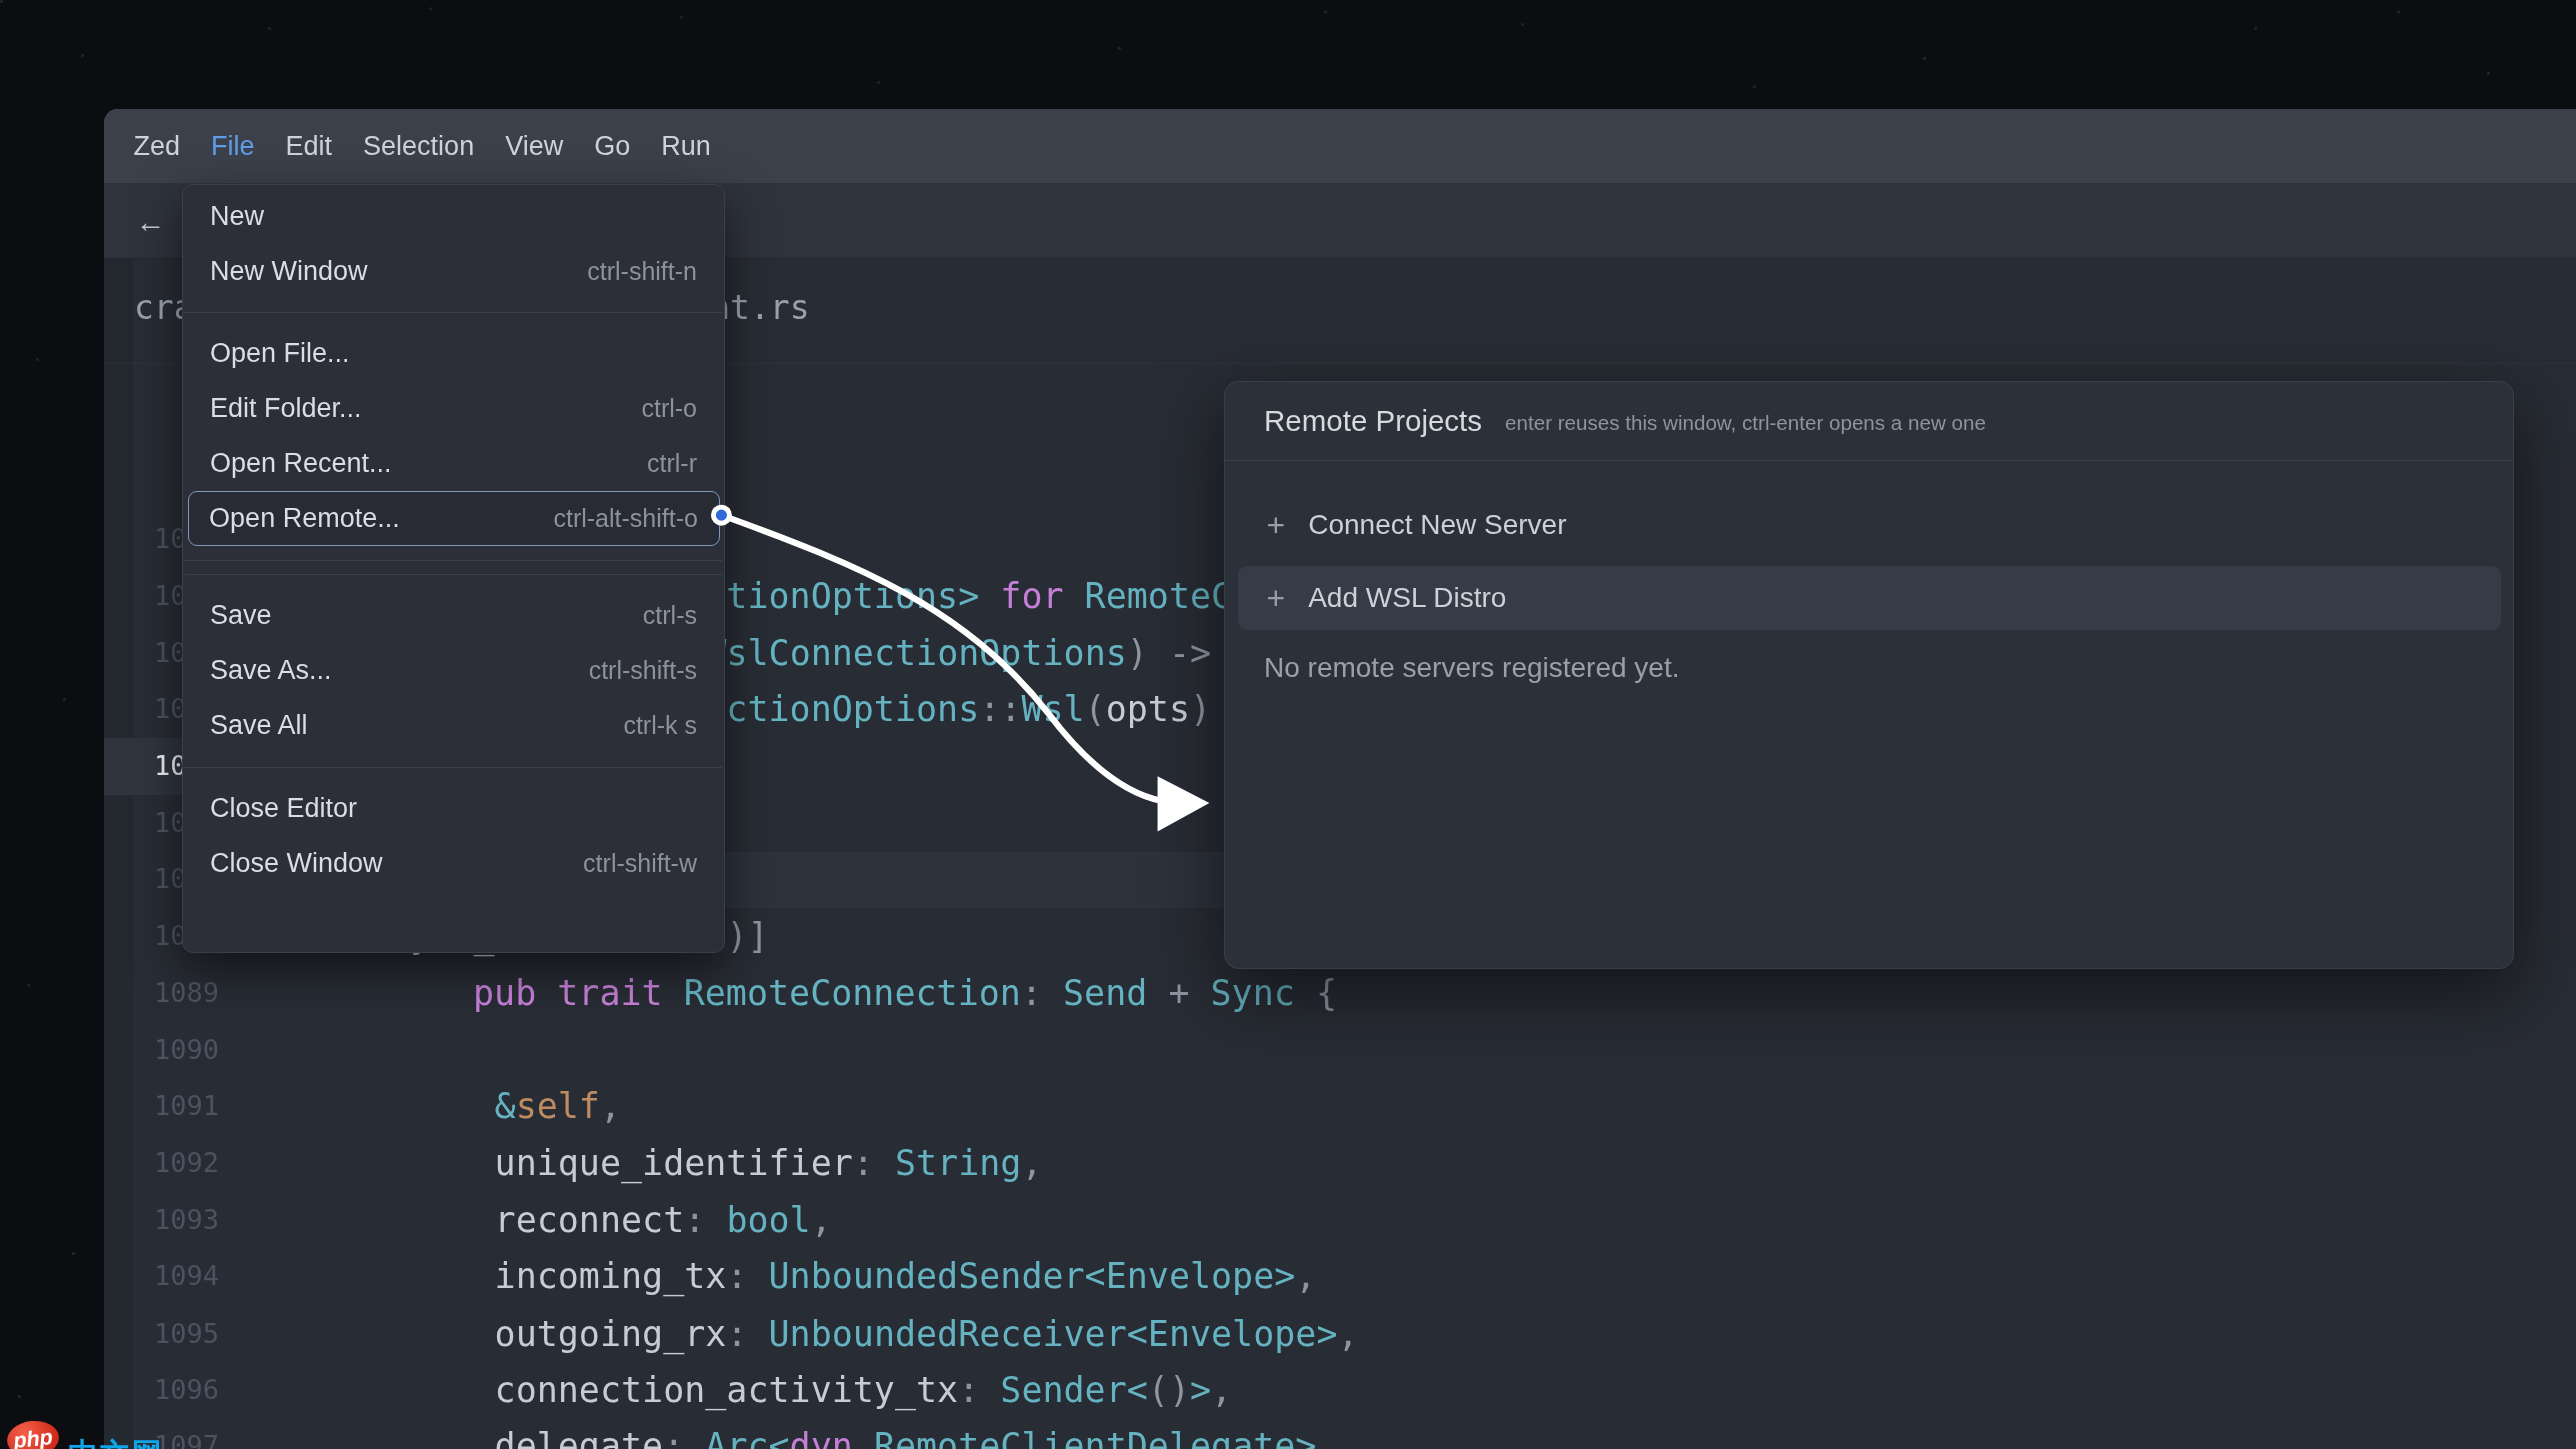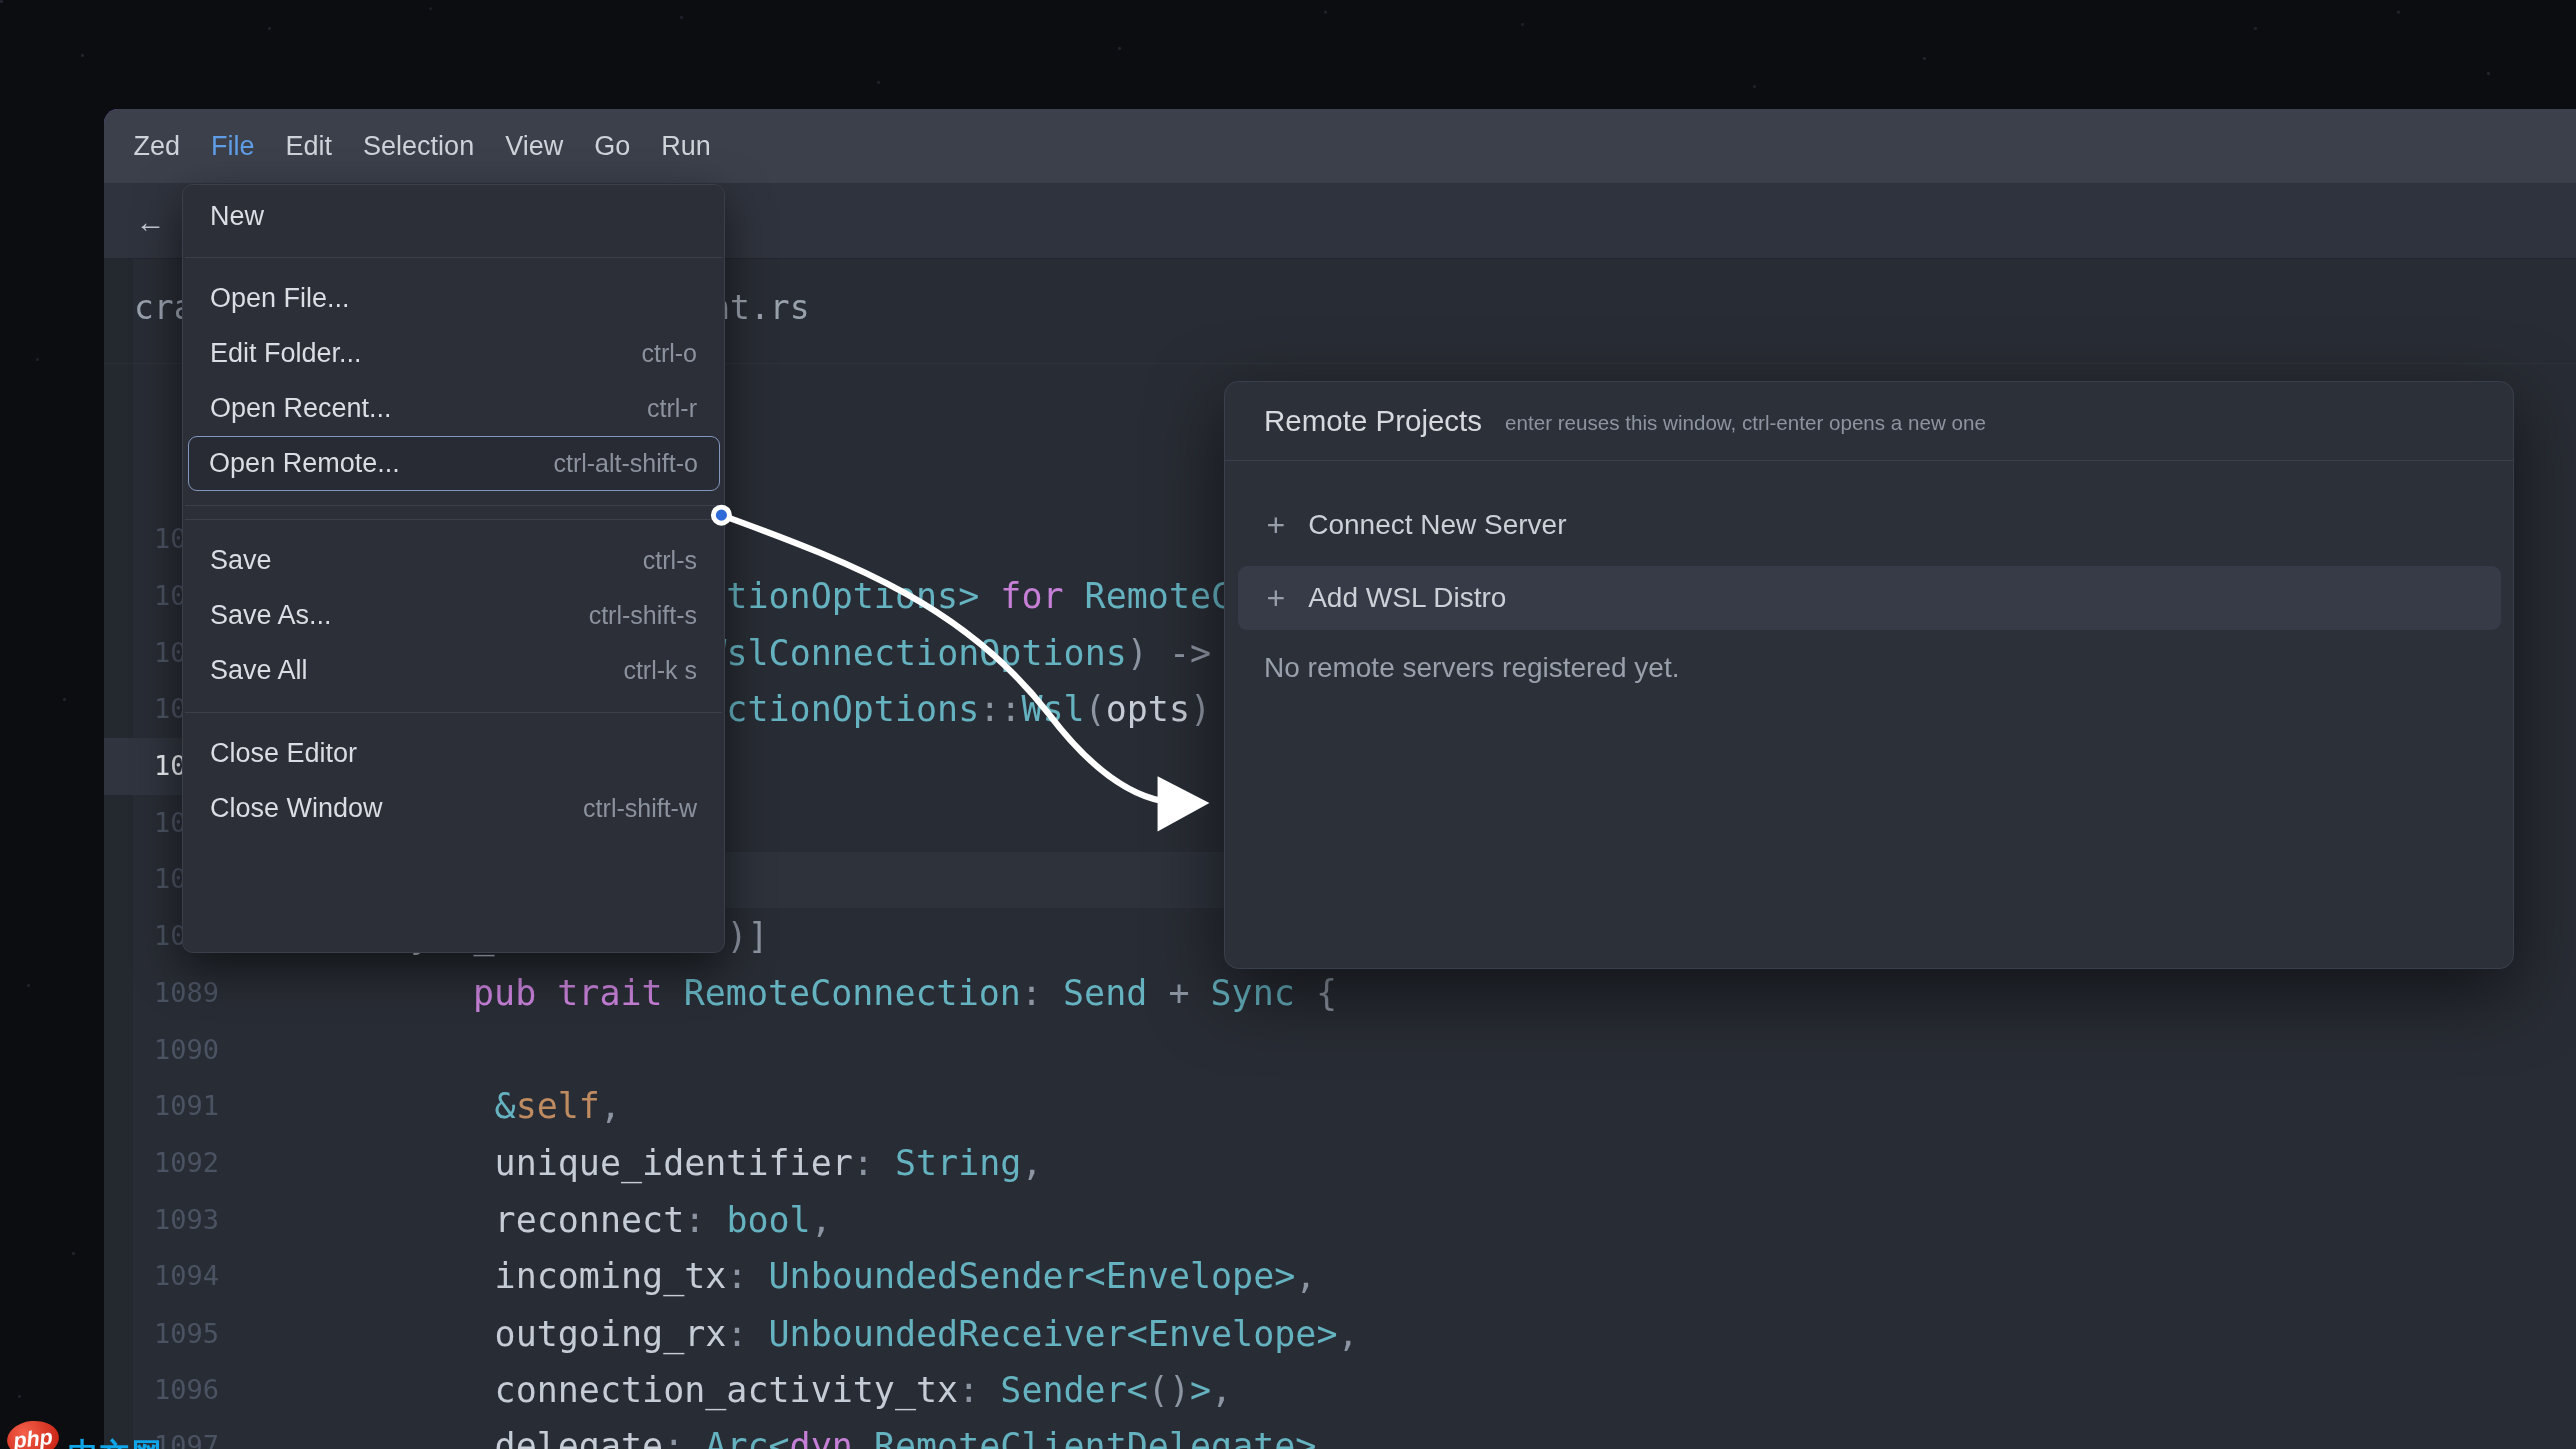--- a/index.html
+++ b/index.html
@@ -149,20 +149,24 @@
           <div class="code-line" style="top: 1047px; left: 222px;"><span class="tk-pn">        </span><span class="tk-id">outgoing_rx</span><span class="tk-pn">: </span><span class="tk-ty">UnboundedReceiver&lt;Envelope&gt;</span><span class="tk-pn">,</span></div>
           <div class="code-line" style="top: 1103px; left: 222px;"><span class="tk-pn">        </span><span class="tk-id">connection_activity_tx</span><span class="tk-pn">: </span><span class="tk-ty">Sender</span><span class="tk-ty">&lt;</span><span class="tk-pn">()</span><span class="tk-ty">&gt;</span><span class="tk-pn">,</span></div>
           <div class="code-line" style="top: 1159px; left: 222px;"><span class="tk-pn">        </span><span class="tk-id">delegate</span><span class="tk-pn">: </span><span class="tk-ty">Arc&lt;</span><span class="tk-kw">dyn </span><span class="tk-ty">RemoteClientDelegate</span><span class="tk-ty">&gt;</span><span class="tk-pn">,</span></div>
         </div>
     </div>
 
     <div class="menu-panel" id="fileMenu">
         <div class="mrow">
           <span class="mlabel">New</span>
         </div>
+        <div class="mrow">
+          <span class="mlabel">New Window</span>
+          <span class="mshortcut">ctrl-shift-n</span>
+        </div>
         <div class="msep"></div>
         <div class="mrow">
           <span class="mlabel">Open File...</span>
         </div>
         <div class="mrow">
           <span class="mlabel">Edit Folder...</span>
           <span class="mshortcut">ctrl-o</span>
         </div>
         <div class="mrow">
           <span class="mlabel">Open Recent...</span>

